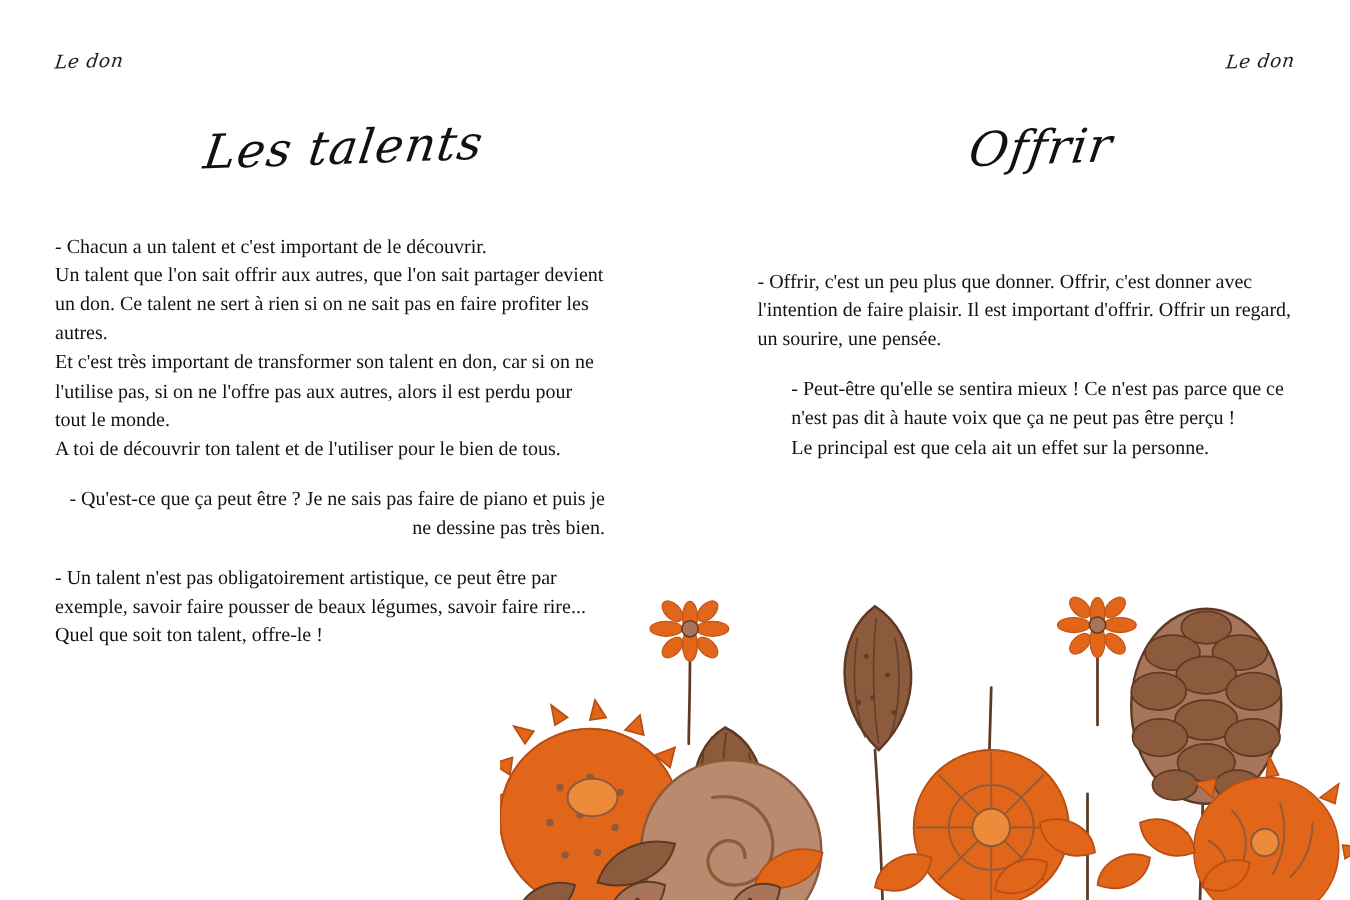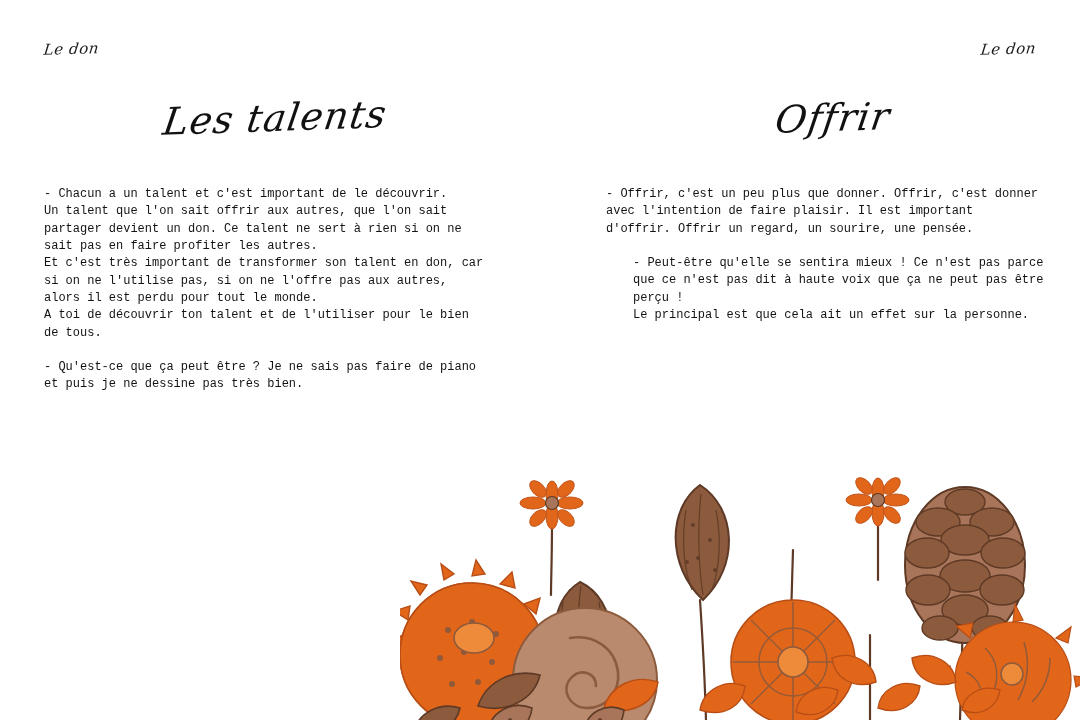--- a/index.html
+++ b/index.html
@@ -57,24 +57,23 @@
     transform: skewX(-10deg) rotate(-2deg);
     white-space: nowrap;
   }
   .column.left .chapter-title  { left: 120px; }
   .column.right .chapter-title { left: 170px; }
 
   .body-text {
     position: absolute;
     top: 186px;
     width: 100%;
-    font-size: 12px;
+    font-size: 16px;
     line-height: 1.445;
     color: #131313;
-    font-family: Liberation Mono, monospace;
   }
   .para {
     margin: 0 0 17px 0;
     text-align: left;
   }
   .para:last-child { margin-bottom: 0; }
 
   
   .illustration {
     position: absolute;
@@ -93,28 +92,29 @@
   <div class="running-head left">Le don</div>
   <div class="running-head right">Le don</div>
 
   <div class="column left">
     <h1 class="chapter-title">Les talents</h1>
     <div class="body-text">
       <p class="para" style="white-space: pre-line;">- Chacun a un talent et c'est important de le découvrir.
 Un talent que l'on sait offrir aux autres, que l'on sait partager devient un don. Ce talent ne sert à rien si on ne sait pas en faire profiter les autres.
 Et c'est très important de transformer son talent en don, car si on ne l'utilise pas, si on ne l'offre pas aux autres, alors il est perdu pour tout le monde.
 A toi de découvrir ton talent et de l'utiliser pour le bien de tous.</p>
-      <p class="para" style="white-space: pre-line;">- Qu'est-ce que ça peut être ? Je ne sais pas faire de piano et puis je ne dessine pas très bien.</p>
+      <p class="para" style="white-space: pre-line; text-align: right;">- Qu'est-ce que ça peut être ? Je ne sais pas faire de piano et puis je ne dessine pas très bien.</p>
+      <p class="para" style="white-space: pre-line;">- Un talent n'est pas obligatoirement artistique, ce peut être par exemple, savoir faire pousser de beaux légumes, savoir faire rire... Quel que soit ton talent, offre-le !</p>
     </div>
   </div>
 
   <div class="column right">
     <h1 class="chapter-title">Offrir</h1>
     <div class="body-text">
-      <p class="para" style="white-space: pre-line;">- Offrir, c'est un peu plus que donner. Offrir, c'est donner avec l'intention de faire plaisir. Il est important d'offrir. Offrir un regard, un sourire, une pensée.</p>
+      <p class="para" style="white-space: pre-line; margin-top: 28px;">- Offrir, c'est un peu plus que donner. Offrir, c'est donner avec l'intention de faire plaisir. Il est important d'offrir. Offrir un regard, un sourire, une pensée.</p>
       <p class="para" style="white-space: pre-line; margin-left: 27px;">- Peut-être qu'elle se sentira mieux ! Ce n'est pas parce que ce n'est pas dit à haute voix que ça ne peut pas être perçu !
 Le principal est que cela ait un effet sur la personne.</p>
     </div>
   </div>
 
   <div class="illustration">
     <svg viewBox="0 0 680 330" width="680" height="330" xmlns="http://www.w3.org/2000/svg">
 
       <g stroke="#5E3A26" stroke-width="2.2" fill="none" stroke-linecap="round">
         <path d="M170 200 C168 250 166 290 165 330"></path>

